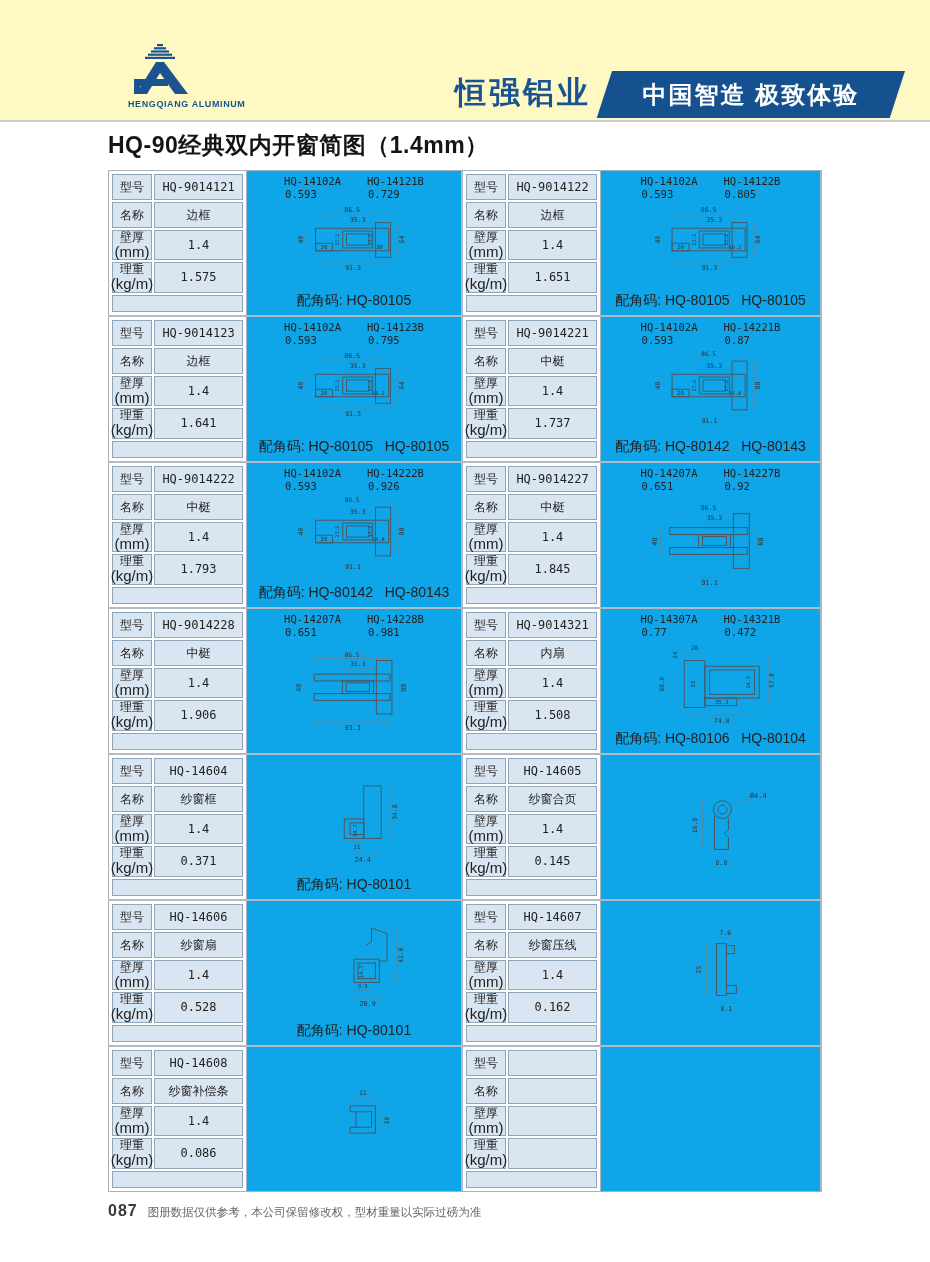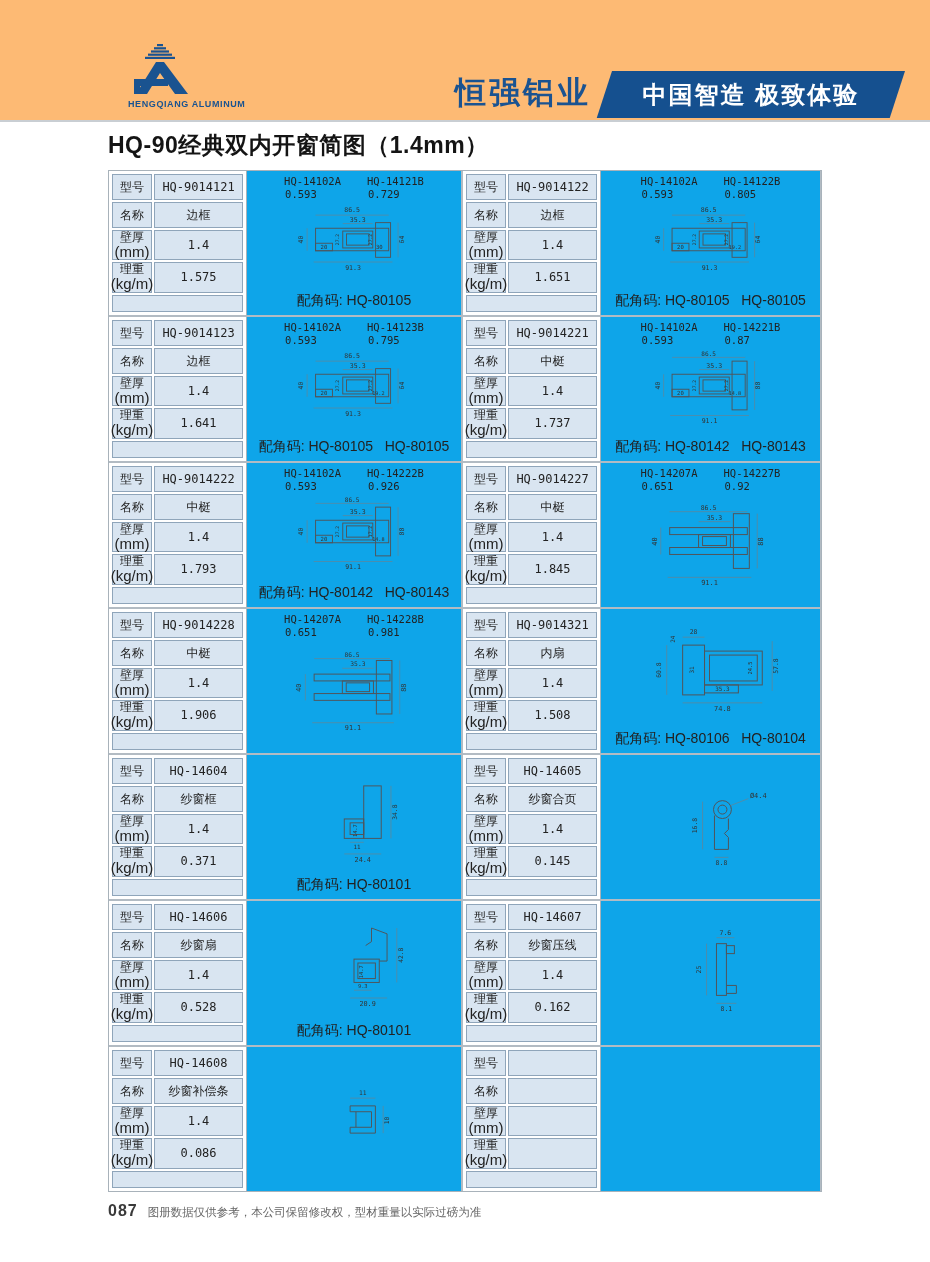--- a/index.html
+++ b/index.html
@@ -1,19 +1,19 @@
 <!DOCTYPE html>
 <html><head>
 <meta charset="utf-8">
 <style>
   html,body{margin:0;padding:0;}
   body{width:930px;height:1262px;background:#fff;position:relative;overflow:hidden;
        font-family:"Liberation Sans",sans-serif;color:#222;}
   
-  .header{position:absolute;left:0;top:0;width:930px;height:120px;border-bottom:2px solid #c9ced3;background:#fdba74;}
+  .header{position:absolute;left:0;top:0;width:930px;height:120px;border-bottom:2px solid #c9ced3;background:#fef9c3;}
   .logo{position:absolute;left:128px;top:42px;width:150px;}
   .logo svg{display:block;}
   .logo-text{font-size:9px;font-weight:bold;color:#1a5390;letter-spacing:0.6px;margin-top:3px;}
   .brand{position:absolute;left:455px;top:72px;font-size:31px;font-weight:bold;color:#1a5391;letter-spacing:3px;}
   .banner{position:absolute;left:612px;top:71px;width:293px;height:47px;background:#15508f;
           transform:skewX(-18deg);transform-origin:top left;}
   .banner span{display:block;transform:skewX(18deg);line-height:47px;text-align:center;
                color:#fff;font-size:24px;font-weight:bold;letter-spacing:2px;}
   
   .page-title{position:absolute;left:108px;top:130px;font-size:23px;font-weight:bold;color:#141414;letter-spacing:0.5px;}
@@ -544,20 +544,30 @@
           <span>理重</span>
           <span class="unit">(kg/m)</span>
         </div>
         <div class="cell val mono">1.508</div>
       </div>
       <div class="srow fill">
         <div class="cell cellfull"></div>
       </div>
     </div>
     <div class="drawing">
+      <div class="parts">
+            <div class="part">
+              <div class="pcode">HQ-14307A</div>
+              <div class="pw">0.77</div>
+            </div>
+            <div class="part">
+              <div class="pcode">HQ-14321B</div>
+              <div class="pw">0.472</div>
+            </div>
+          </div>
       <svg class="draw" viewBox="0 0 216 96" preserveAspectRatio="xMidYMid meet">
             <rect x="80" y="22" width="22" height="50" class="shp"></rect>
             <rect x="102" y="28" width="58" height="34" class="shp"></rect>
             <rect x="107" y="32" width="48" height="26" class="shp"></rect>
             <rect x="102" y="62" width="34" height="8" class="shp"></rect>
             <text x="72" y="16" font-size="6" class="dtxt" transform="rotate(-90 72 16)">24</text>
             <line x1="80" y1="14" x2="102" y2="14" class="dim"></line>
             <text x="91" y="11" font-size="6.5" class="dtxt">28</text>
             <line x1="64" y1="22" x2="64" y2="72" class="dim"></line>
             <text x="58" y="47" font-size="6.5" class="dtxt" transform="rotate(-90 58 47)">60.8</text>

